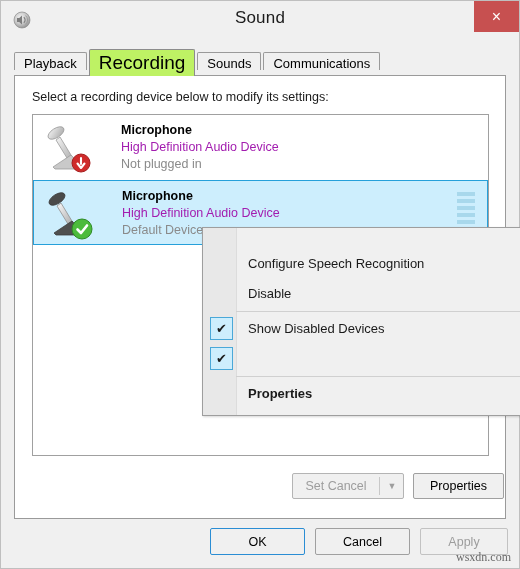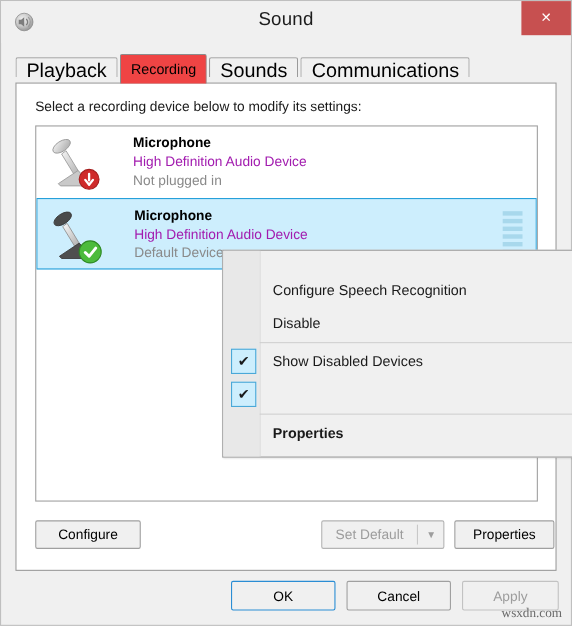--- a/index.html
+++ b/index.html
@@ -73,38 +73,38 @@
     left: 13px; top: 48px;
     height: 25px;
   }
   .tab {
     position: relative;
     float: left;
     height: 18px;
     margin-top: 3px;
     padding: 0 9px;
     line-height: 22px;
-    font-size: 18px;
+    font-size: 13px;
     background: #f0f0f0;
     border: 1px solid #9a9a9a;
     border-bottom: none;
     color: #000;
     box-sizing: border-box;
     cursor: pointer;
     border-radius: 2px 2px 0 0;
   }
   .tab + .tab { margin-left: 2px; }
   .tab.active {
     height: 27px;
     margin-top: 0;
     line-height: 26px;
-    background: #ef4444;
+    background: #bef264;
     border-color: #8c8c8c;
     z-index: 4;
-    font-size: 13px;
+    font-size: 19px;
   }
 
   
   .tabpanel {
     position: absolute;
     left: 13px; top: 74px;
     width: 492px;
     height: 444px;
     background: #ffffff;
     border: 1px solid #9a9a9a;
@@ -400,24 +400,23 @@
               <div class="vubar"></div>
               <div class="vubar"></div>
             <div class="vubar"></div>
               <div class="vubar"></div>
               <div class="vubar"></div>
           </div>
         </div>
 
       </div>
 
-      <button class="btn btn-configure">Configure</button>
 
       <div class="setdefault-group">
-        <div class="setdefault-main">Set Default</div>
+        <div class="setdefault-main">Set Cancel</div>
         <div class="setdefault-sep"></div>
         <div class="setdefault-arrow">▼</div>
       </div>
 
       <button class="btn btn-properties-list">Properties</button>
     </div>
 
     <button class="btn btn-ok">OK</button>
     <button class="btn btn-cancel">Cancel</button>
     <button class="btn btn-apply disabled">Apply</button>

